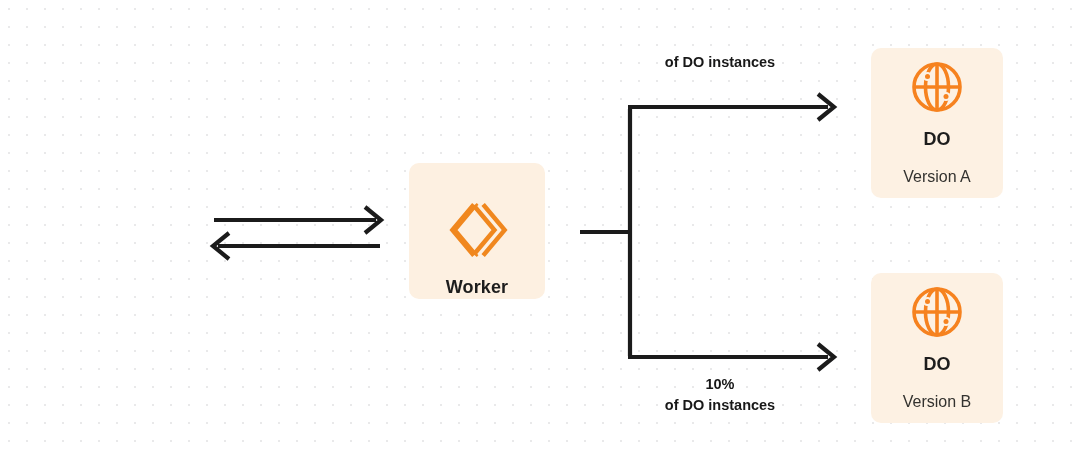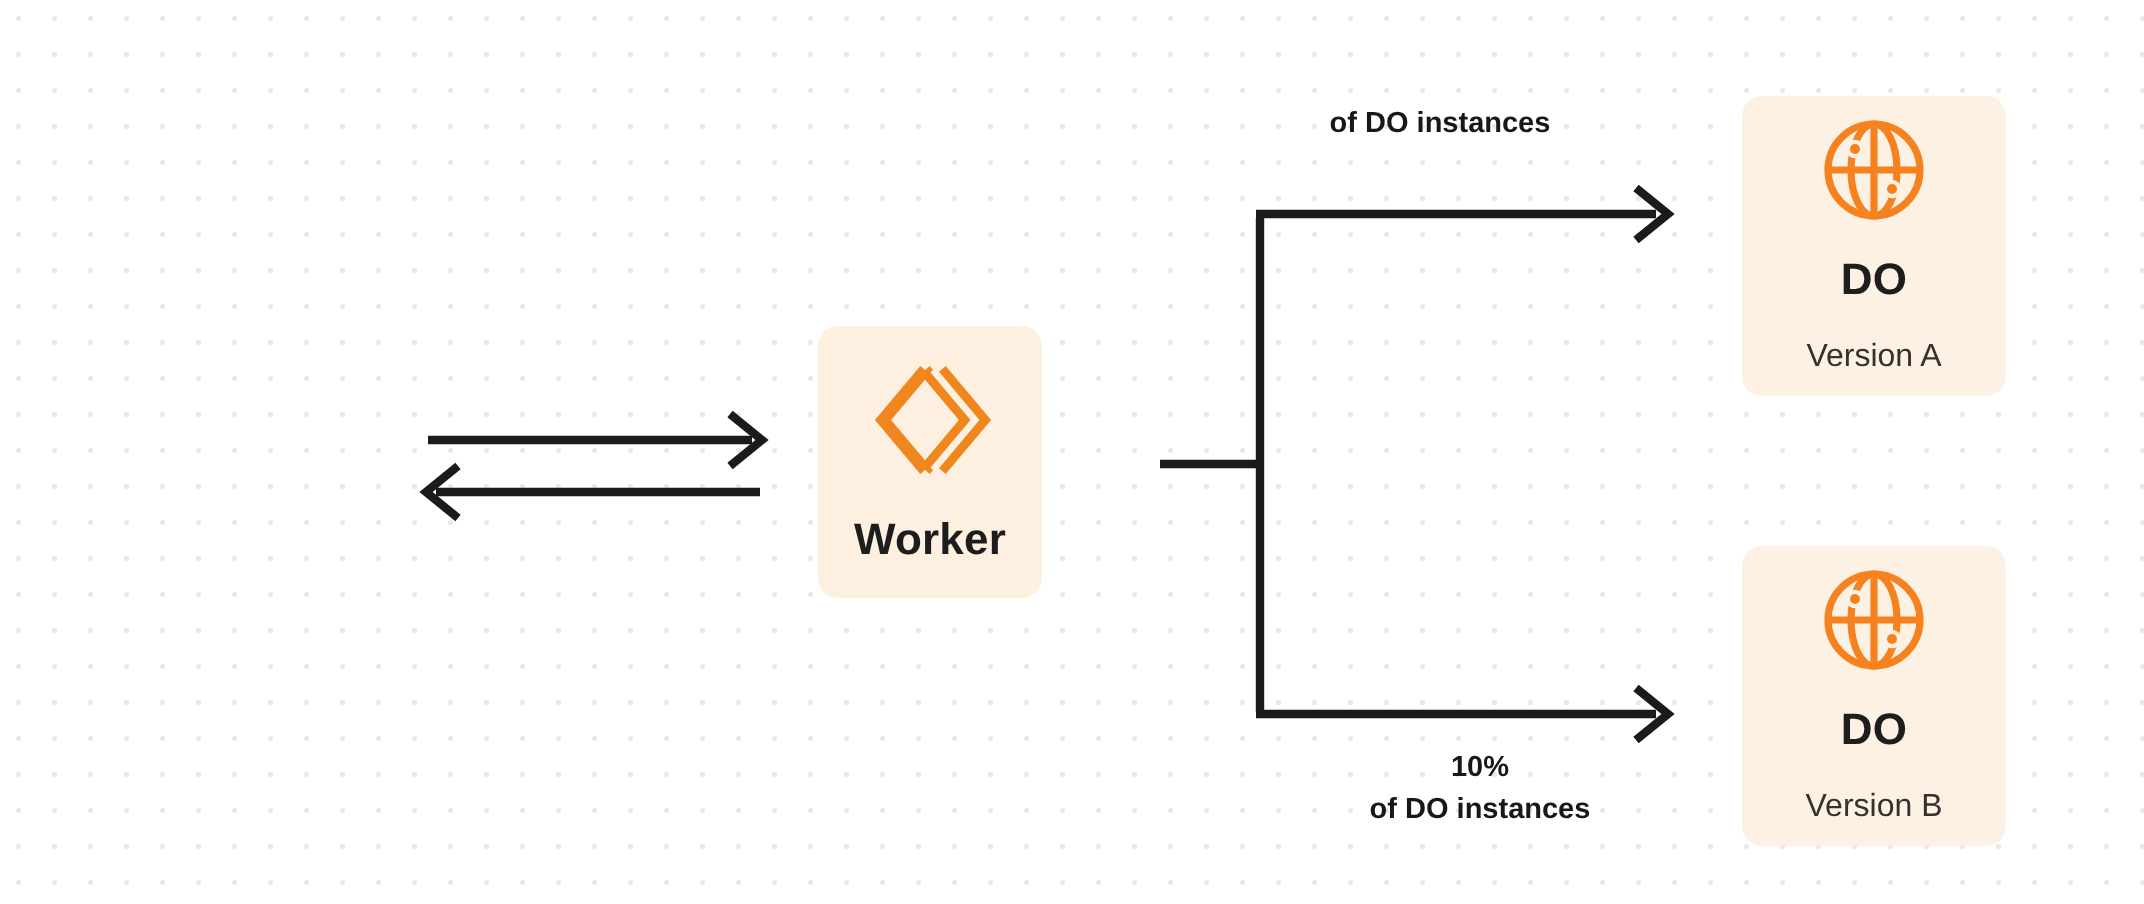--- a/index.html
+++ b/index.html
@@ -34,41 +34,42 @@
   .node-client {
     left: 42px;
     top: 167px;
     width: 144px;
     height: 134px;
     background: #f5f6f8;
   }
   .node-worker {
     left: 409px;
     top: 163px;
-    width: 112px;
+    width: 136px;
     height: 136px;
     background: #fdf0e1;
+    justify-content: flex-end;
   }
   .node-do-a {
     left: 871px;
     top: 48px;
     width: 132px;
     height: 150px;
     background: #fdf1e3;
   }
   .node-do-b {
     left: 871px;
     top: 273px;
     width: 132px;
     height: 150px;
     background: #fdf1e3;
   }
 
   .node-label {
-    font-size: 22px;
+    font-size: 18px;
     font-weight: 700;
     color: #1d1d1d;
     letter-spacing: 0.1px;
     line-height: 1.2;
     text-align: center;
   }
   .node-sublabel {
     font-size: 16px;
     font-weight: 400;
     color: #33322f;
@@ -106,21 +107,21 @@
     color: #181818;
     line-height: 1.45;
     white-space: nowrap;
   }
   .edge-label-top {
     left: 625px;
     top: 52px;
     width: 190px;
   }
   .edge-label-bottom {
-    left: 645px;
+    left: 625px;
     top: 374px;
     width: 190px;
   }
   .edge-label .pct { display: block; }
   .edge-label .sub { display: block; }
 </style>
 </head>
 <body>
 
 <div id="canvas">

